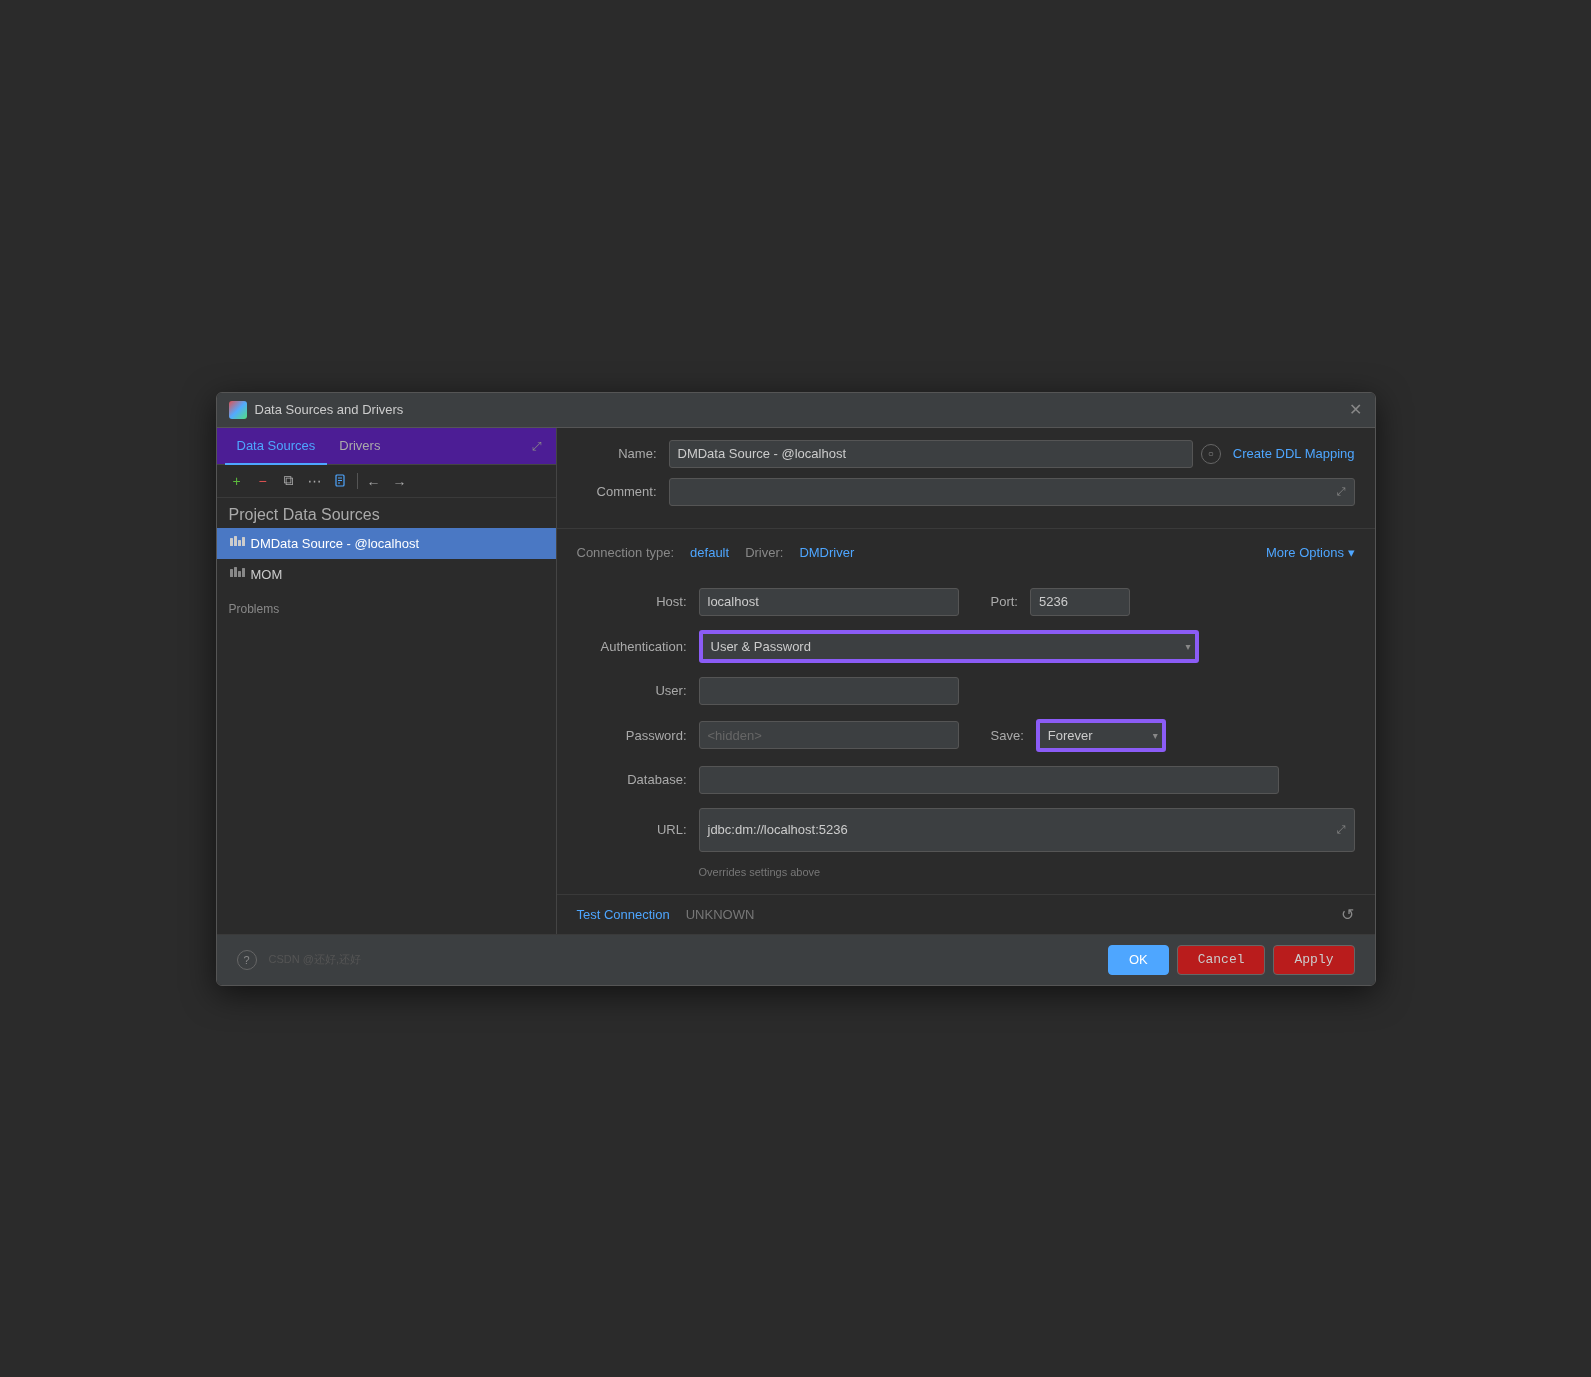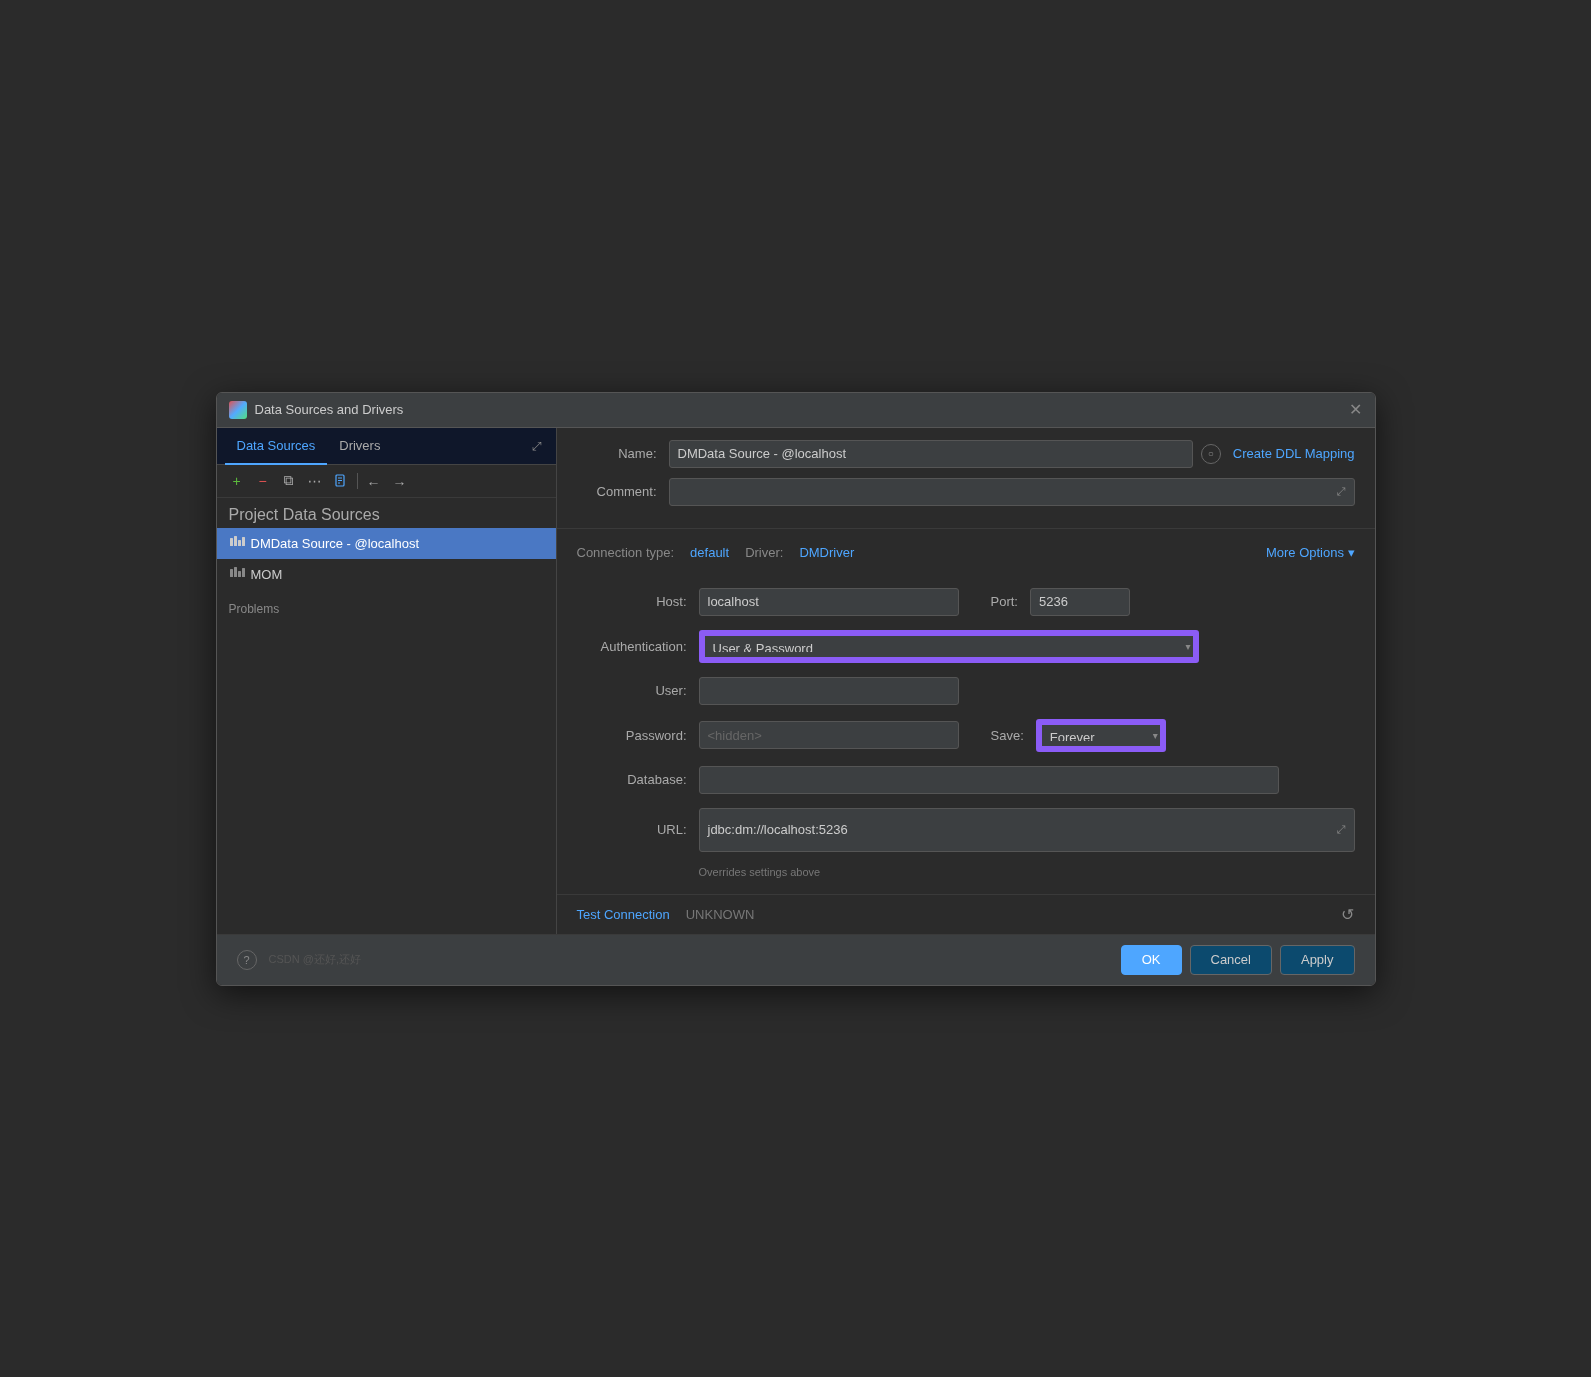--- a/index.html
+++ b/index.html
@@ -60,21 +60,21 @@
       border-right: 1px solid #444;
       display: flex;
       flex-direction: column;
       flex-shrink: 0;
     }
     .left-tabs {
       display: flex;
       align-items: center;
       padding: 0 8px;
       border-bottom: 1px solid #444;
-      background: #0f172a;
+      background: #4c1d95;
     }
     .left-tab {
       padding: 10px 12px;
       cursor: pointer;
       color: #aaa;
       font-size: 13px;
       border-bottom: 2px solid transparent;
       margin-bottom: -1px;
     }
     .left-tab.active {
@@ -307,21 +307,21 @@
     .password-input { width: 260px; }
     .database-input { width: 580px; }
     .select-wrap {
       position: relative;
       display: inline-flex;
       align-items: center;
     }
     .select-wrap select {
       appearance: none;
       background: #3c3f41;
-      border: 6px solid #8b5cf6;
+      border: 4px solid #8b5cf6;
       border-radius: 3px;
       color: #ccc;
       padding: 5px 28px 5px 8px;
       font-size: 13px;
       height: 33px;
       cursor: pointer;
       outline: none;
     }
     .select-arrow {
       position: absolute;
@@ -401,23 +401,24 @@
       cursor: pointer;
       border: 1px solid transparent;
       height: 30px;
     }
     .btn-primary {
       background: #4ea6ff;
       color: #fff;
       border-color: #4ea6ff;
     }
     .btn-default {
-      background: #0c4a6e;
+      background: #b91c1c;
       color: #ccc;
       border-color: #666;
+      font-family: Liberation Mono, monospace;
     }
     .watermark {
       color: #555;
       font-size: 11px;
       margin-right: auto;
       padding-left: 4px;
     }
     .help-icon {
       width: 20px;
       height: 20px;

